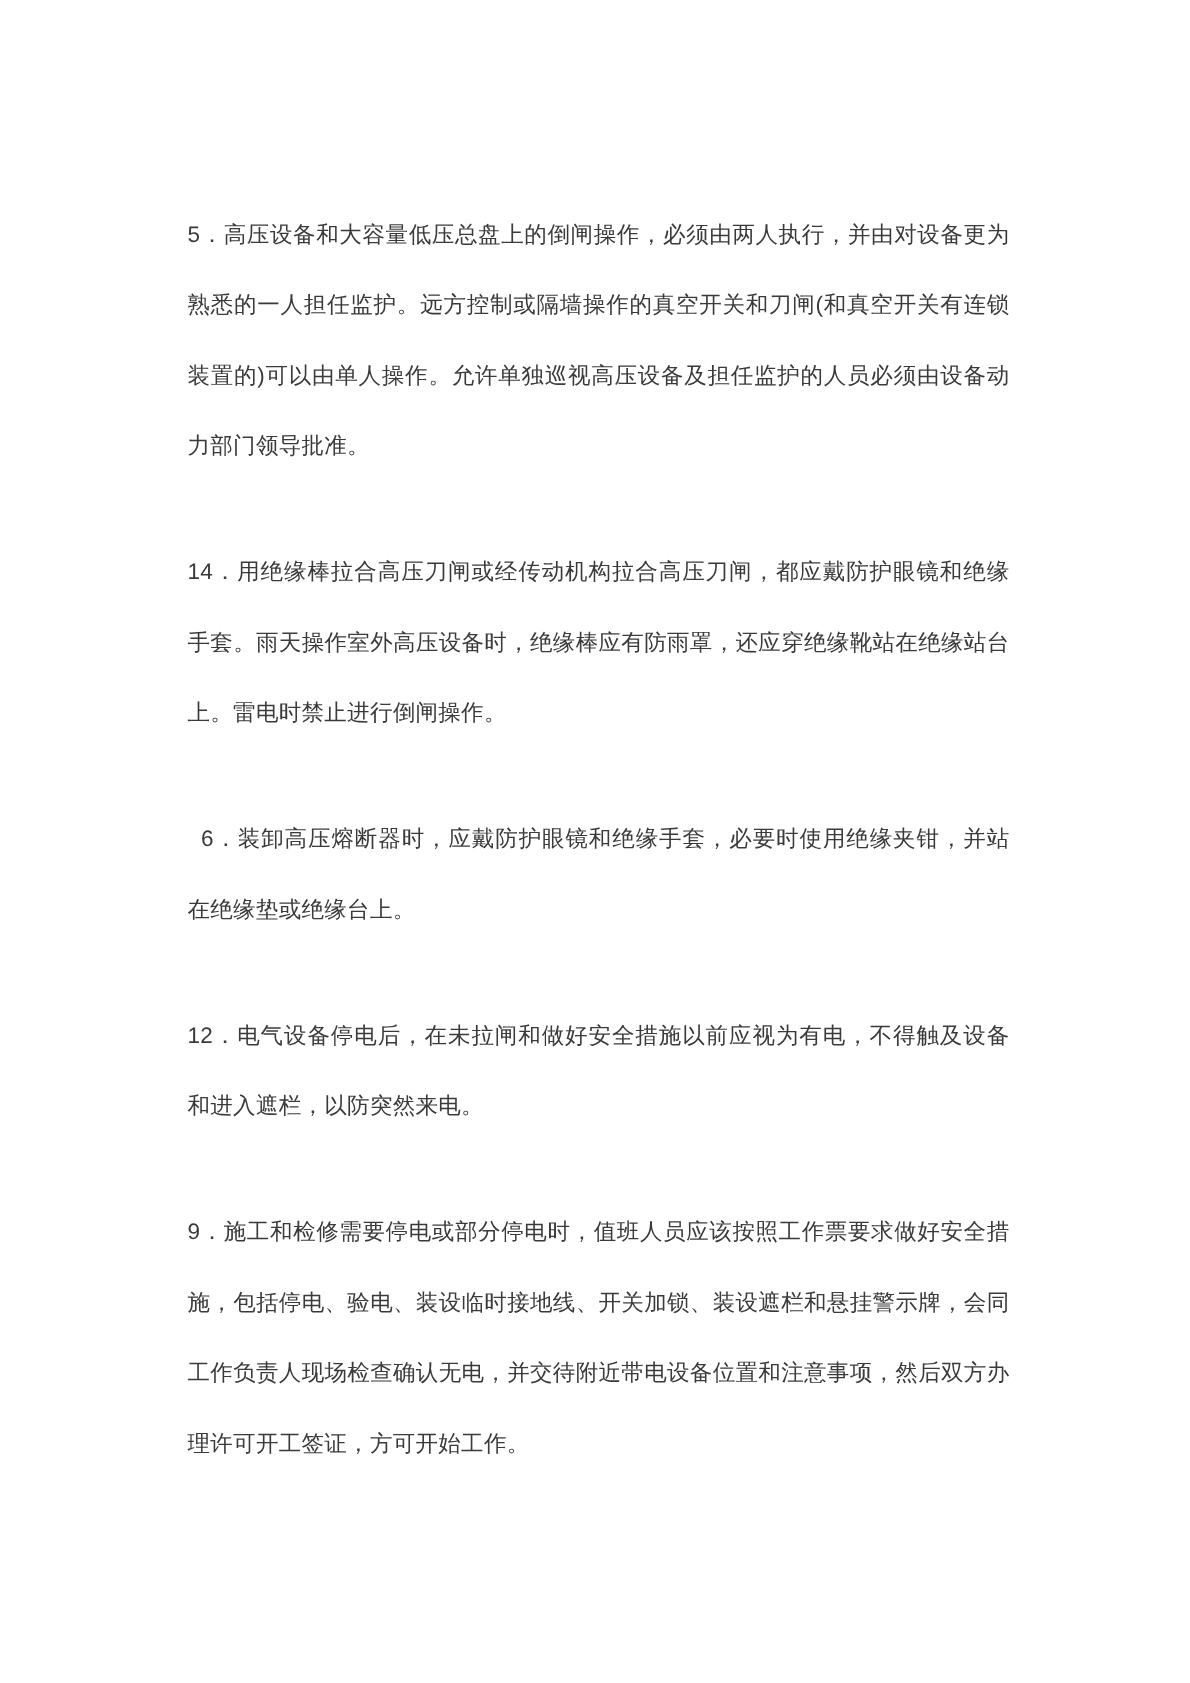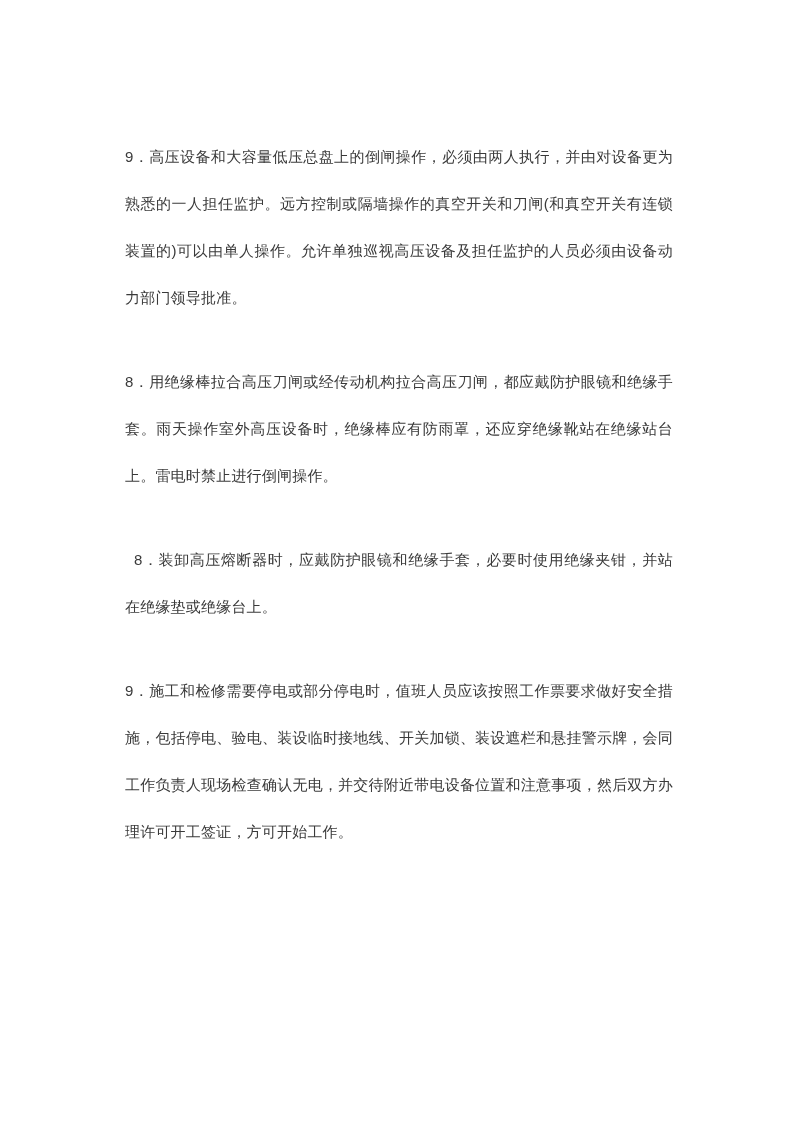--- a/index.html
+++ b/index.html
@@ -32,18 +32,19 @@
   }
   .para.indent {
     text-indent: 9px;
   }
 </style>
 </head>
 <body>
 
 <div class="page">
   <div class="content">
-    <p class="para">9．高压设备和大容量低压总盘上的倒闸操作，必须由两人执行，并由对设备更为熟悉的一人担任监护。远方控制或隔墙操作的真空开关和刀闸(和真空开关有连锁装置的)可以由单人操作。允许单独巡视高压设备及担任监护的人员必须由设备动力部门领导批准。</p>
-    <p class="para">8．用绝缘棒拉合高压刀闸或经传动机构拉合高压刀闸，都应戴防护眼镜和绝缘手套。雨天操作室外高压设备时，绝缘棒应有防雨罩，还应穿绝缘靴站在绝缘站台上。雷电时禁止进行倒闸操作。</p>
-    <p class="para indent">8．装卸高压熔断器时，应戴防护眼镜和绝缘手套，必要时使用绝缘夹钳，并站在绝缘垫或绝缘台上。</p>
+    <p class="para">5．高压设备和大容量低压总盘上的倒闸操作，必须由两人执行，并由对设备更为熟悉的一人担任监护。远方控制或隔墙操作的真空开关和刀闸(和真空开关有连锁装置的)可以由单人操作。允许单独巡视高压设备及担任监护的人员必须由设备动力部门领导批准。</p>
+    <p class="para">14．用绝缘棒拉合高压刀闸或经传动机构拉合高压刀闸，都应戴防护眼镜和绝缘手套。雨天操作室外高压设备时，绝缘棒应有防雨罩，还应穿绝缘靴站在绝缘站台上。雷电时禁止进行倒闸操作。</p>
+    <p class="para indent">6．装卸高压熔断器时，应戴防护眼镜和绝缘手套，必要时使用绝缘夹钳，并站在绝缘垫或绝缘台上。</p>
+    <p class="para">12．电气设备停电后，在未拉闸和做好安全措施以前应视为有电，不得触及设备和进入遮栏，以防突然来电。</p>
     <p class="para">9．施工和检修需要停电或部分停电时，值班人员应该按照工作票要求做好安全措施，包括停电、验电、装设临时接地线、开关加锁、装设遮栏和悬挂警示牌，会同工作负责人现场检查确认无电，并交待附近带电设备位置和注意事项，然后双方办理许可开工签证，方可开始工作。</p>
   </div>
 </div>
 
 </body></html>

